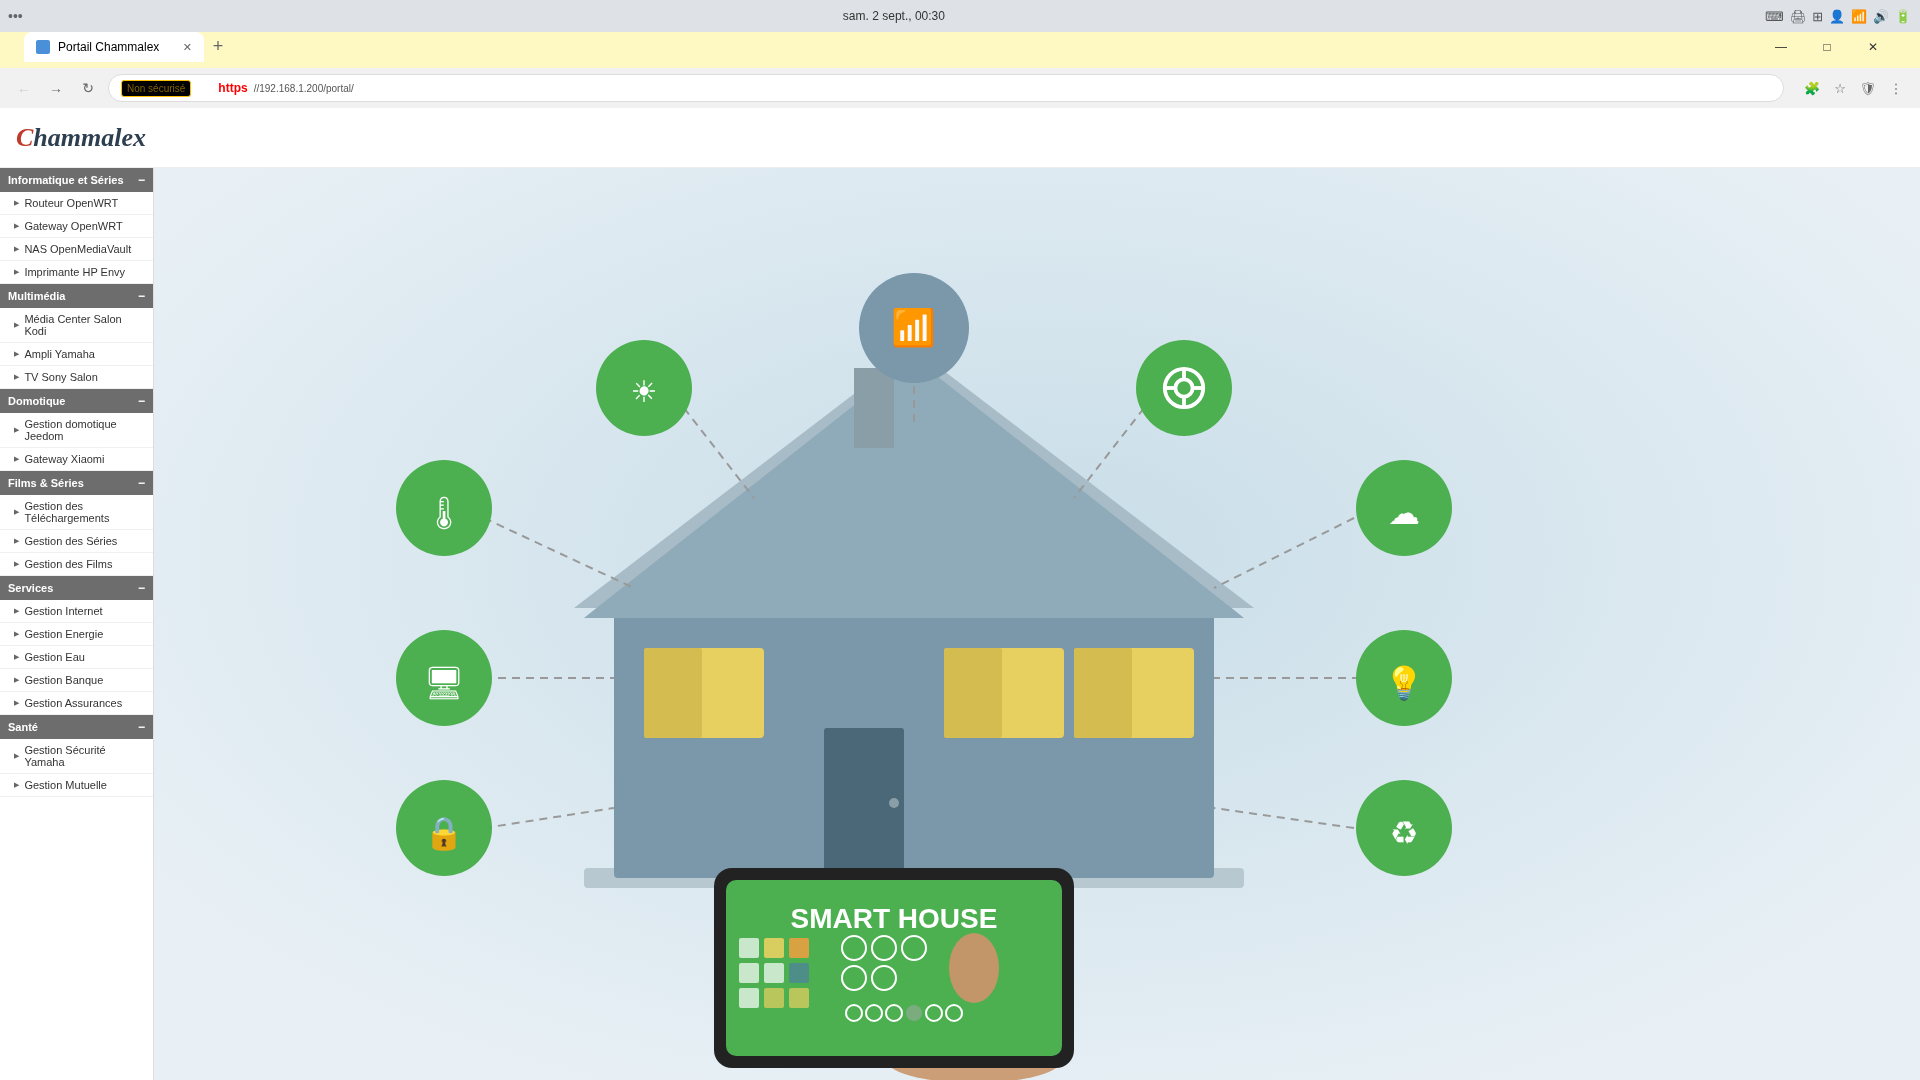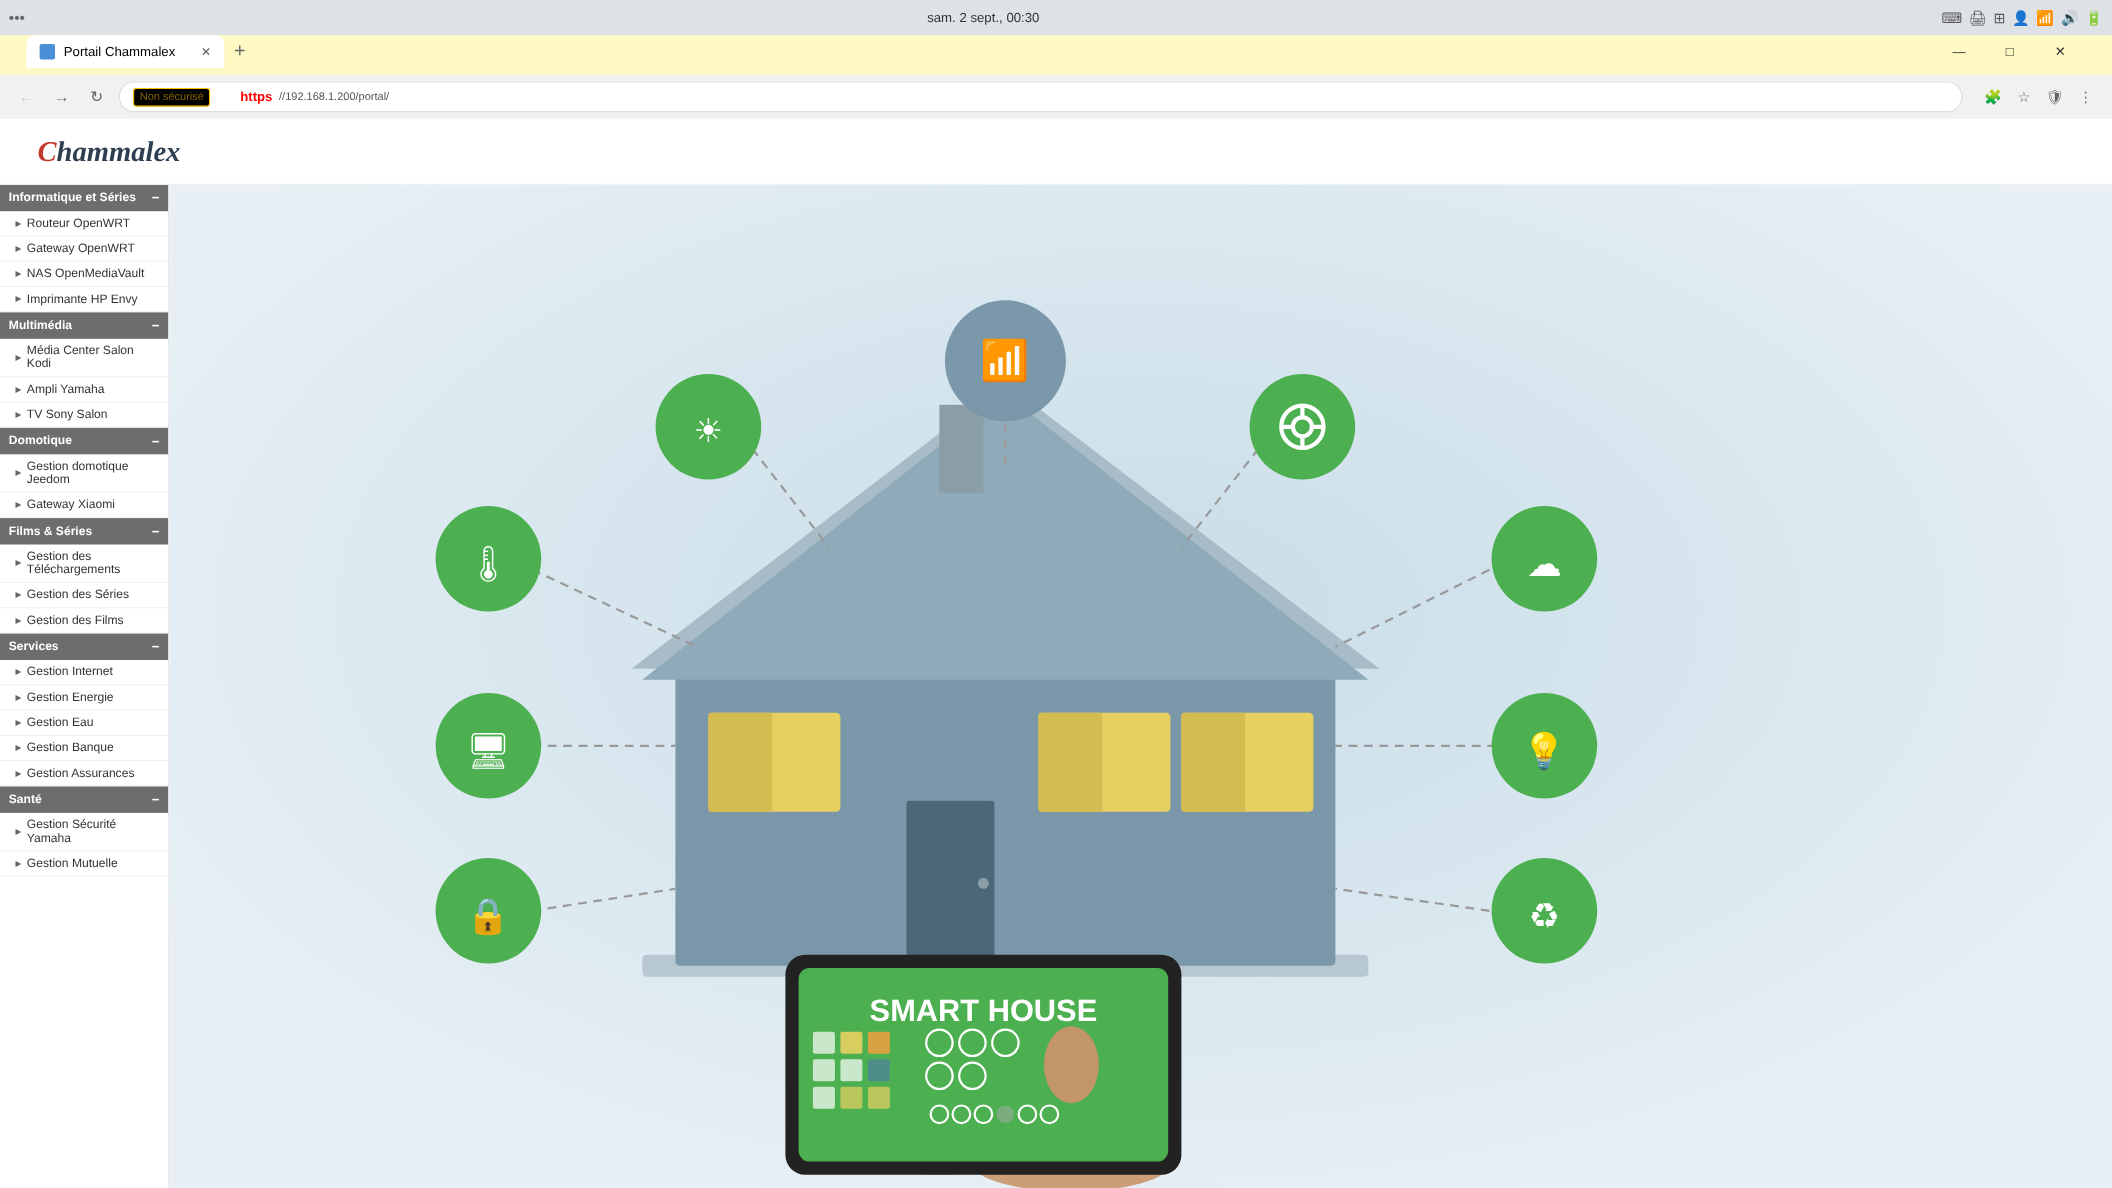--- a/index.html
+++ b/index.html
@@ -94,21 +94,20 @@
       align-items: center;
       padding: 0 16px;
       width: 1920px;
     }
     .logo-text {
       font-size: 26px;
       font-style: italic;
       font-weight: bold;
       color: #2c3e50;
       font-family: Georgia, serif;
-      margin-left: 18px;
     }
     .logo-c { color: #c0392b; }
 
     
     .sidebar {
       width: 154px;
       min-width: 154px;
       background: #fff;
       border-right: 1px solid #ddd;
       overflow-y: auto;

